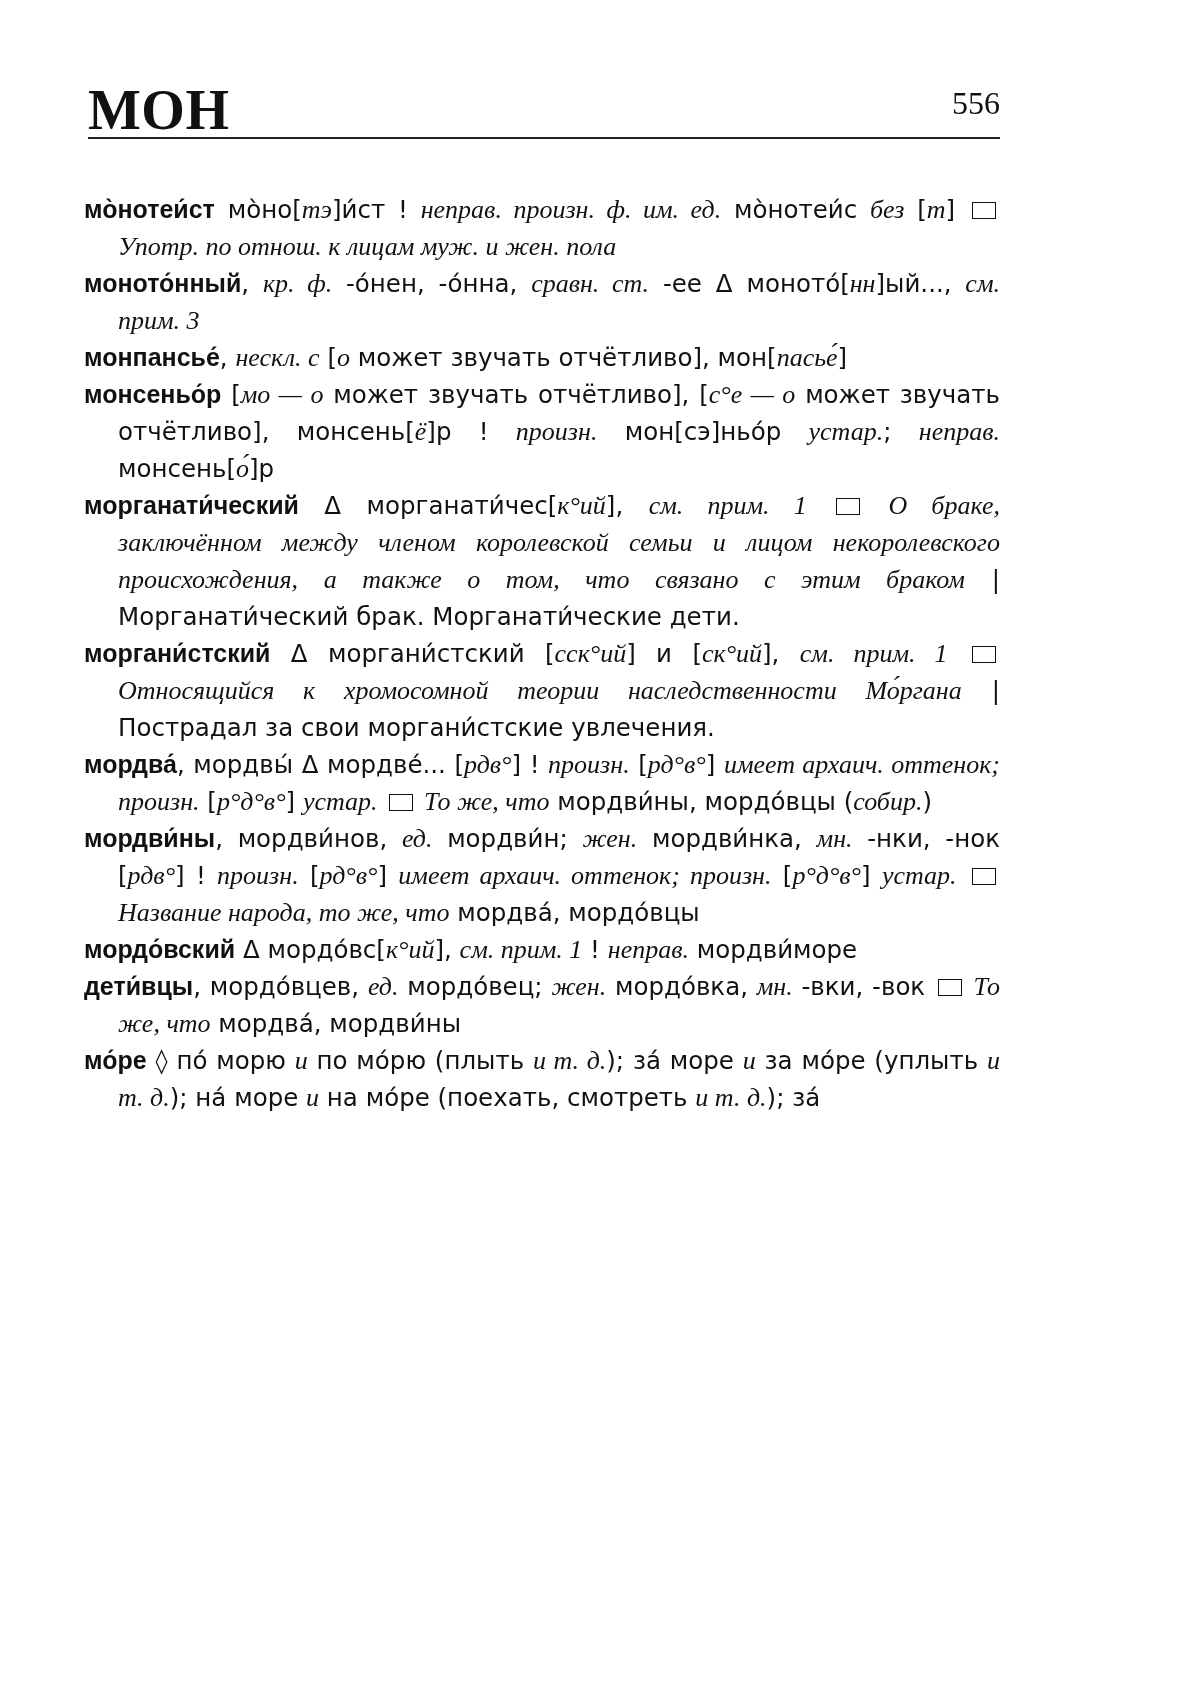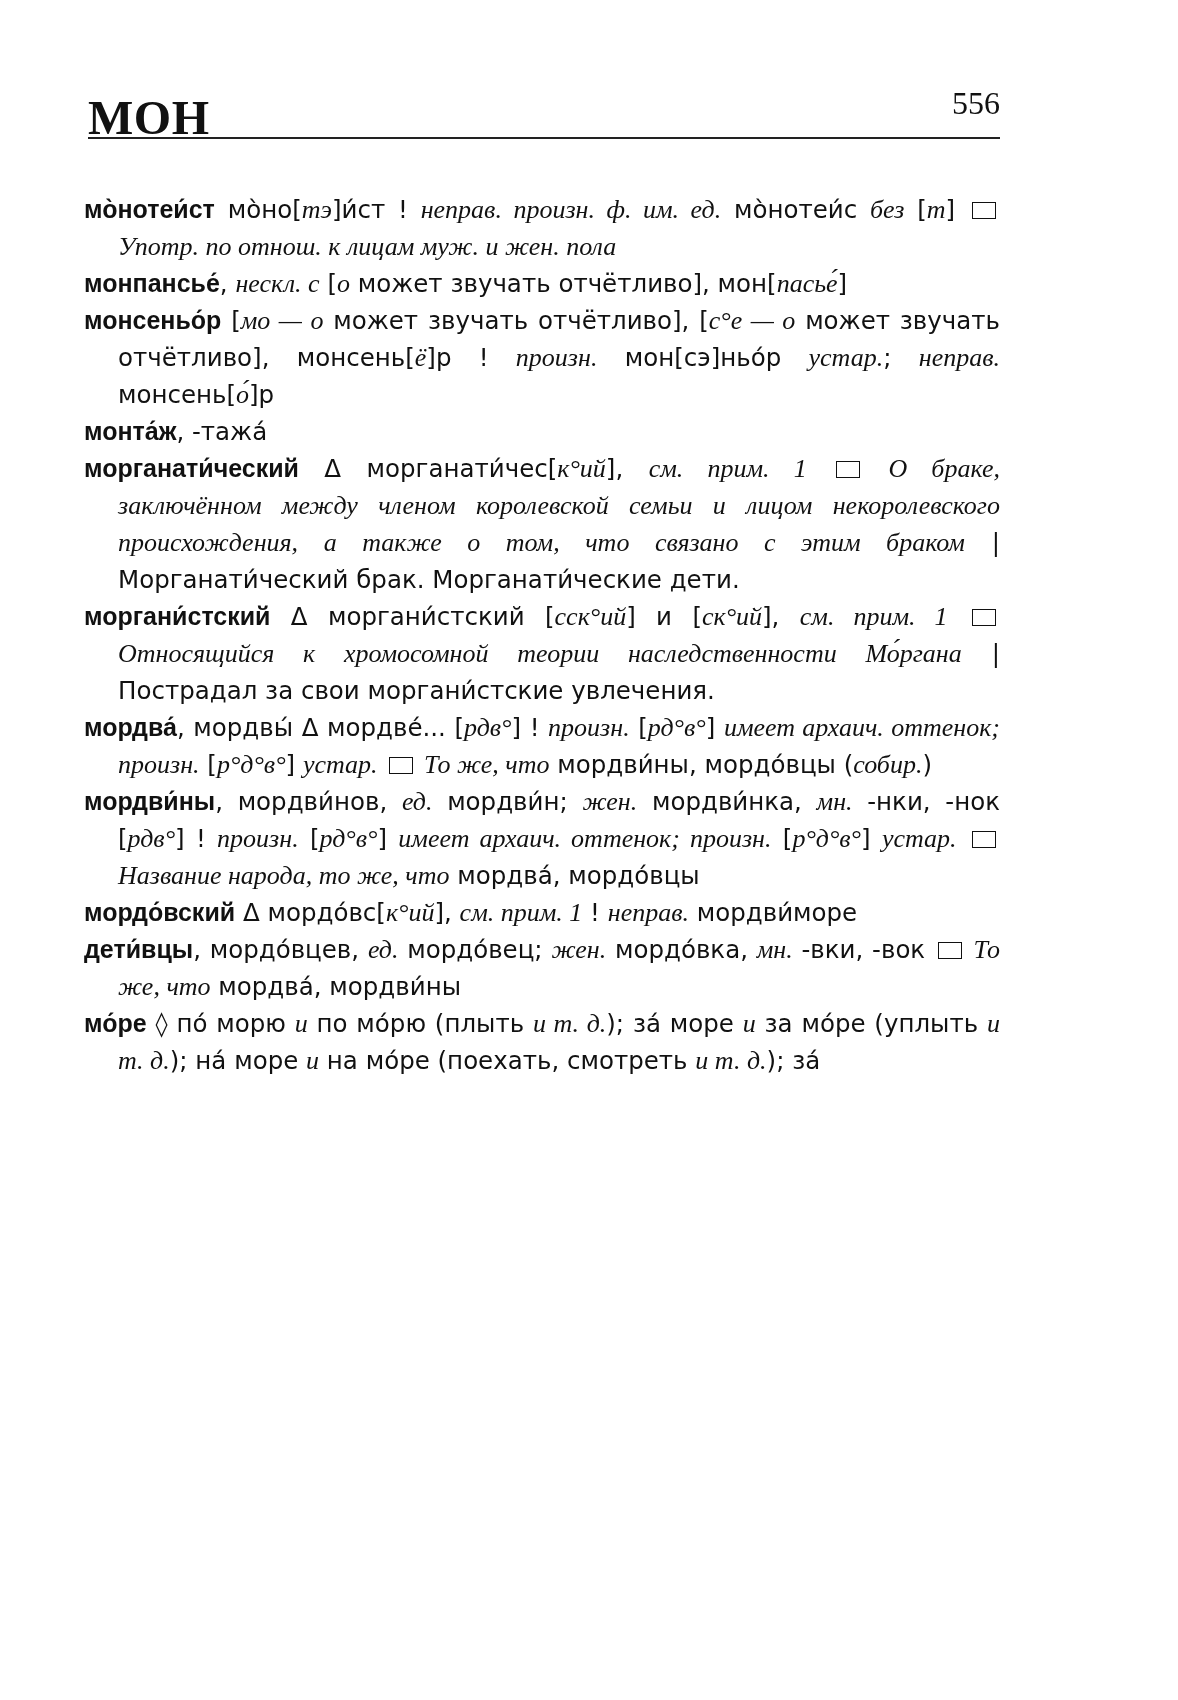--- a/index.html
+++ b/index.html
@@ -5,23 +5,23 @@
   html, body { margin: 0; padding: 0; background: #ffffff; }
   body {
     width: 1178px; height: 1700px; position: relative; overflow: hidden;
     font-family: "Liberation Serif", "DejaVu Serif", serif;
     color: #111111;
   }
   .page-header {
     position: absolute; left: 88px; top: 76px; width: 912px; height: 52px;
   }
   .running-head {
-    position: absolute; left: 0; top: 16px;
+    position: absolute; left: 0; top: 8px;
     font-family: "Liberation Serif", serif; font-weight: bold;
-    font-size: 48px; line-height: 52px; letter-spacing: 0.5px;
+    font-size: 56px; line-height: 52px; letter-spacing: 0.5px;
   }
   .page-number {
     position: absolute; right: 0; top: 4px;
     font-family: "Liberation Serif", serif;
     font-size: 32px; line-height: 46px;
   }
   .header-rule {
     position: absolute; left: 88px; top: 137px; width: 912px; height: 2px;
     background: #222222;
   }
@@ -46,23 +46,23 @@
 <body>
 
 <div class="page-header">
   <div class="running-head">МОН</div>
   <div class="page-number">556</div>
 </div>
 <div class="header-rule"></div>
 
 <div class="entries" id="entries">
     <p class="entry"><span class="hw">мо̀нотеи́ст</span><span class="rm"> мо̀но[</span><span class="it">тэ</span><span class="rm">]и́ст ! </span><span class="it">неправ. произн. ф. им. ед.</span><span class="rm"> мо̀нотеи́с </span><span class="it">без</span><span class="rm"> [</span><span class="it">т</span><span class="rm">] </span><span class="box"></span><span class="it"> Употр. по отнош. к лицам муж. и жен. пола</span></p>
+    <p class="entry"><span class="hw">моното́нный</span><span class="rm">, </span><span class="it">кр. ф.</span><span class="rm"> -о́нен, -о́нна, </span><span class="it">сравн. ст.</span><span class="rm"> -ее Δ моното́[</span><span class="it">нн</span><span class="rm">]ый..., </span><span class="it">см. прим. 3</span></p>
     <p class="entry"><span class="hw">монпансье́</span><span class="rm">, </span><span class="it">нескл. с</span><span class="rm"> [</span><span class="it">о</span><span class="rm"> может звучать отчётливо], мон[</span><span class="it">пасье́</span><span class="rm">]</span></p>
     <p class="entry"><span class="hw">монсеньо́р</span><span class="rm"> [</span><span class="it">мо — о</span><span class="rm"> может звучать отчётливо], [</span><span class="it">с°е — о</span><span class="rm"> может звучать отчётливо], монсень[</span><span class="it">ё</span><span class="rm">]р ! </span><span class="it">произн.</span><span class="rm"> мон[сэ]ньо́р </span><span class="it">устар.</span><span class="rm">; </span><span class="it">неправ.</span><span class="rm"> монсень[</span><span class="it">о́</span><span class="rm">]р</span></p>
-    <p class="entry"><span class="hw">монта́ж</span><span class="rm">, -тажа́</span></p>
     <p class="entry"><span class="hw">морганати́ческий</span><span class="rm"> Δ морганати́чес[</span><span class="it">к°ий</span><span class="rm">], </span><span class="it">см. прим. 1</span><span class="rm"> </span><span class="box"></span><span class="it"> О браке, заключённом между членом королевской семьи и лицом некоролевского происхождения, а также о том, что связано с этим браком</span><span class="rm"> | Морганати́ческий брак. Морганати́ческие дети.</span></p>
     <p class="entry"><span class="hw">моргани́стский</span><span class="rm"> Δ моргани́стский [</span><span class="it">сск°ий</span><span class="rm">] и [</span><span class="it">ск°ий</span><span class="rm">], </span><span class="it">см. прим. 1</span><span class="rm"> </span><span class="box"></span><span class="it"> Относящийся к хромосомной теории наследственности Мо́ргана</span><span class="rm"> | Пострадал за свои моргани́стские увлечения.</span></p>
     <p class="entry"><span class="hw">мордва́</span><span class="rm">, мордвы́ Δ мордве́... [</span><span class="it">рдв°</span><span class="rm">] ! </span><span class="it">произн.</span><span class="rm"> [</span><span class="it">рд°в°</span><span class="rm">] </span><span class="it">имеет архаич. оттенок; произн.</span><span class="rm"> [</span><span class="it">р°д°в°</span><span class="rm">] </span><span class="it">устар.</span><span class="rm"> </span><span class="box"></span><span class="it"> То же, что</span><span class="rm"> мордви́ны, мордо́вцы (</span><span class="it">собир.</span><span class="rm">)</span></p>
     <p class="entry"><span class="hw">мордви́ны</span><span class="rm">, мордви́нов, </span><span class="it">ед.</span><span class="rm"> мордви́н; </span><span class="it">жен.</span><span class="rm"> мордви́нка, </span><span class="it">мн.</span><span class="rm"> -нки, -нок [</span><span class="it">рдв°</span><span class="rm">] ! </span><span class="it">произн.</span><span class="rm"> [</span><span class="it">рд°в°</span><span class="rm">] </span><span class="it">имеет архаич. оттенок; произн.</span><span class="rm"> [</span><span class="it">р°д°в°</span><span class="rm">] </span><span class="it">устар.</span><span class="rm"> </span><span class="box"></span><span class="it"> Название народа, то же, что</span><span class="rm"> мордва́, мордо́вцы</span></p>
     <p class="entry"><span class="hw">мордо́вский</span><span class="rm"> Δ мордо́вс[</span><span class="it">к°ий</span><span class="rm">], </span><span class="it">см. прим. 1</span><span class="rm"> ! </span><span class="it">неправ.</span><span class="rm"> мордви́море</span></p>
     <p class="entry"><span class="hw">дети́вцы</span><span class="rm">, мордо́вцев, </span><span class="it">ед.</span><span class="rm"> мордо́вец; </span><span class="it">жен.</span><span class="rm"> мордо́вка, </span><span class="it">мн.</span><span class="rm"> -вки, -вок </span><span class="box"></span><span class="it"> То же, что</span><span class="rm"> мордва́, мордви́ны</span></p>
     <p class="entry"><span class="hw">мо́ре</span><span class="rm"> ◊ по́ морю </span><span class="it">и</span><span class="rm"> по мо́рю (плыть </span><span class="it">и т. д.</span><span class="rm">); за́ море </span><span class="it">и</span><span class="rm"> за мо́ре (уплыть </span><span class="it">и т. д.</span><span class="rm">); на́ море </span><span class="it">и</span><span class="rm"> на мо́ре (поехать, смотреть </span><span class="it">и т. д.</span><span class="rm">); за́</span></p>
   </div>
 
 </body></html>

